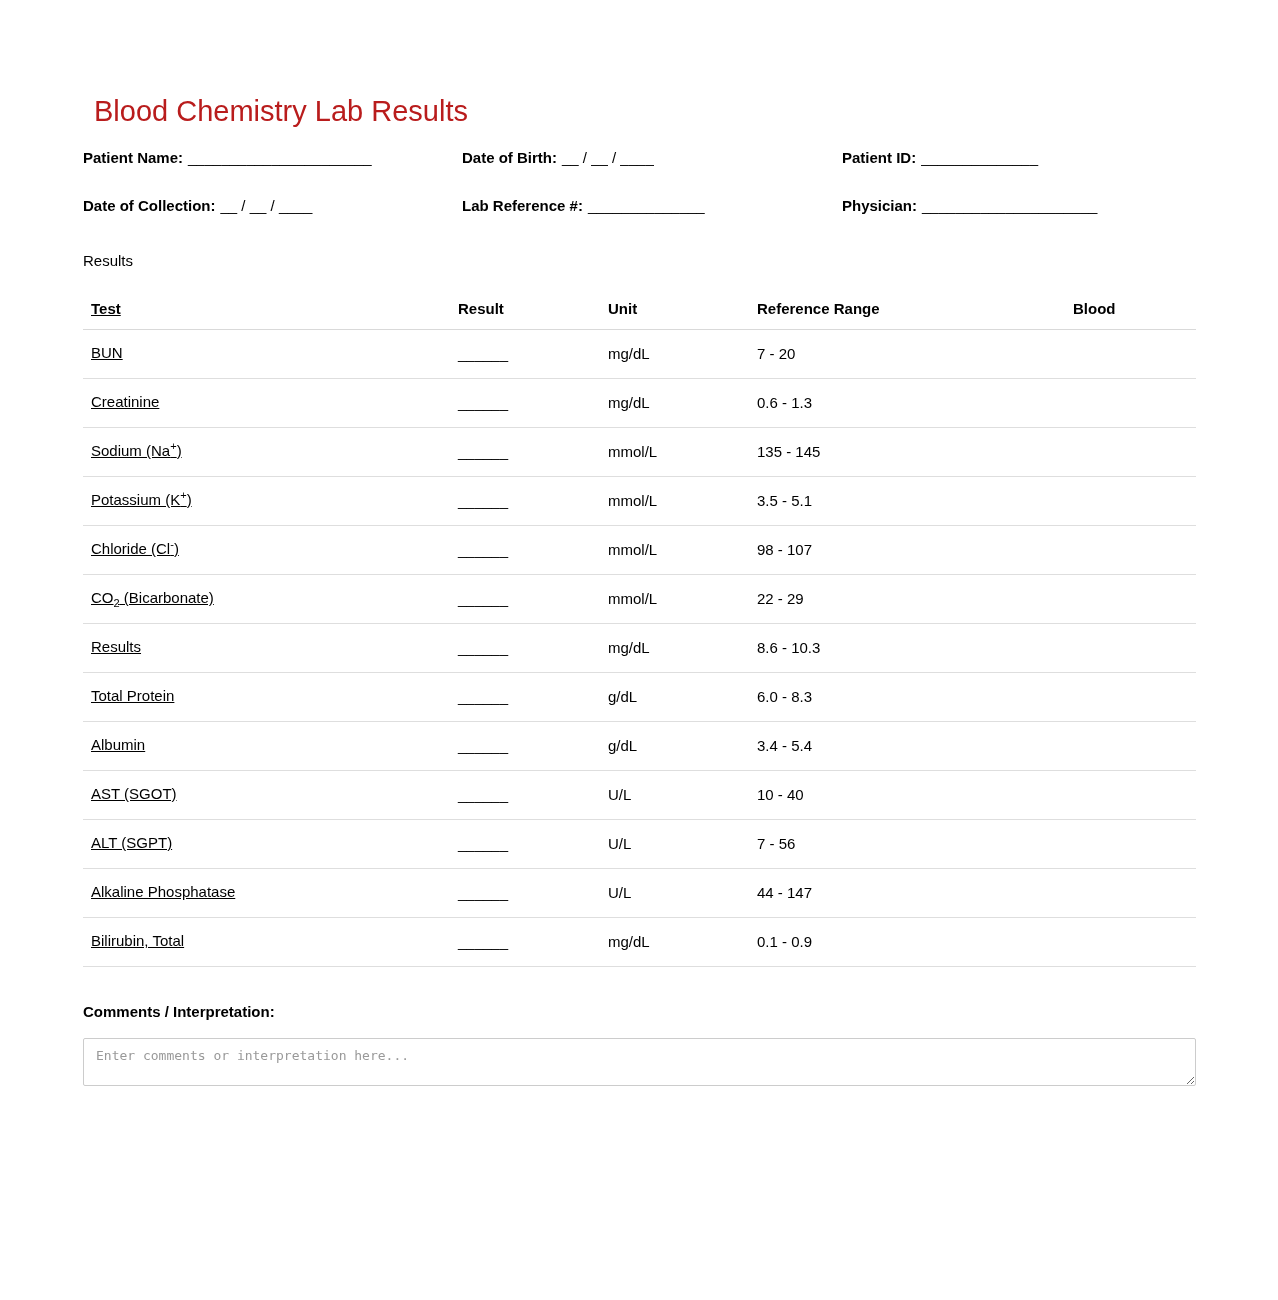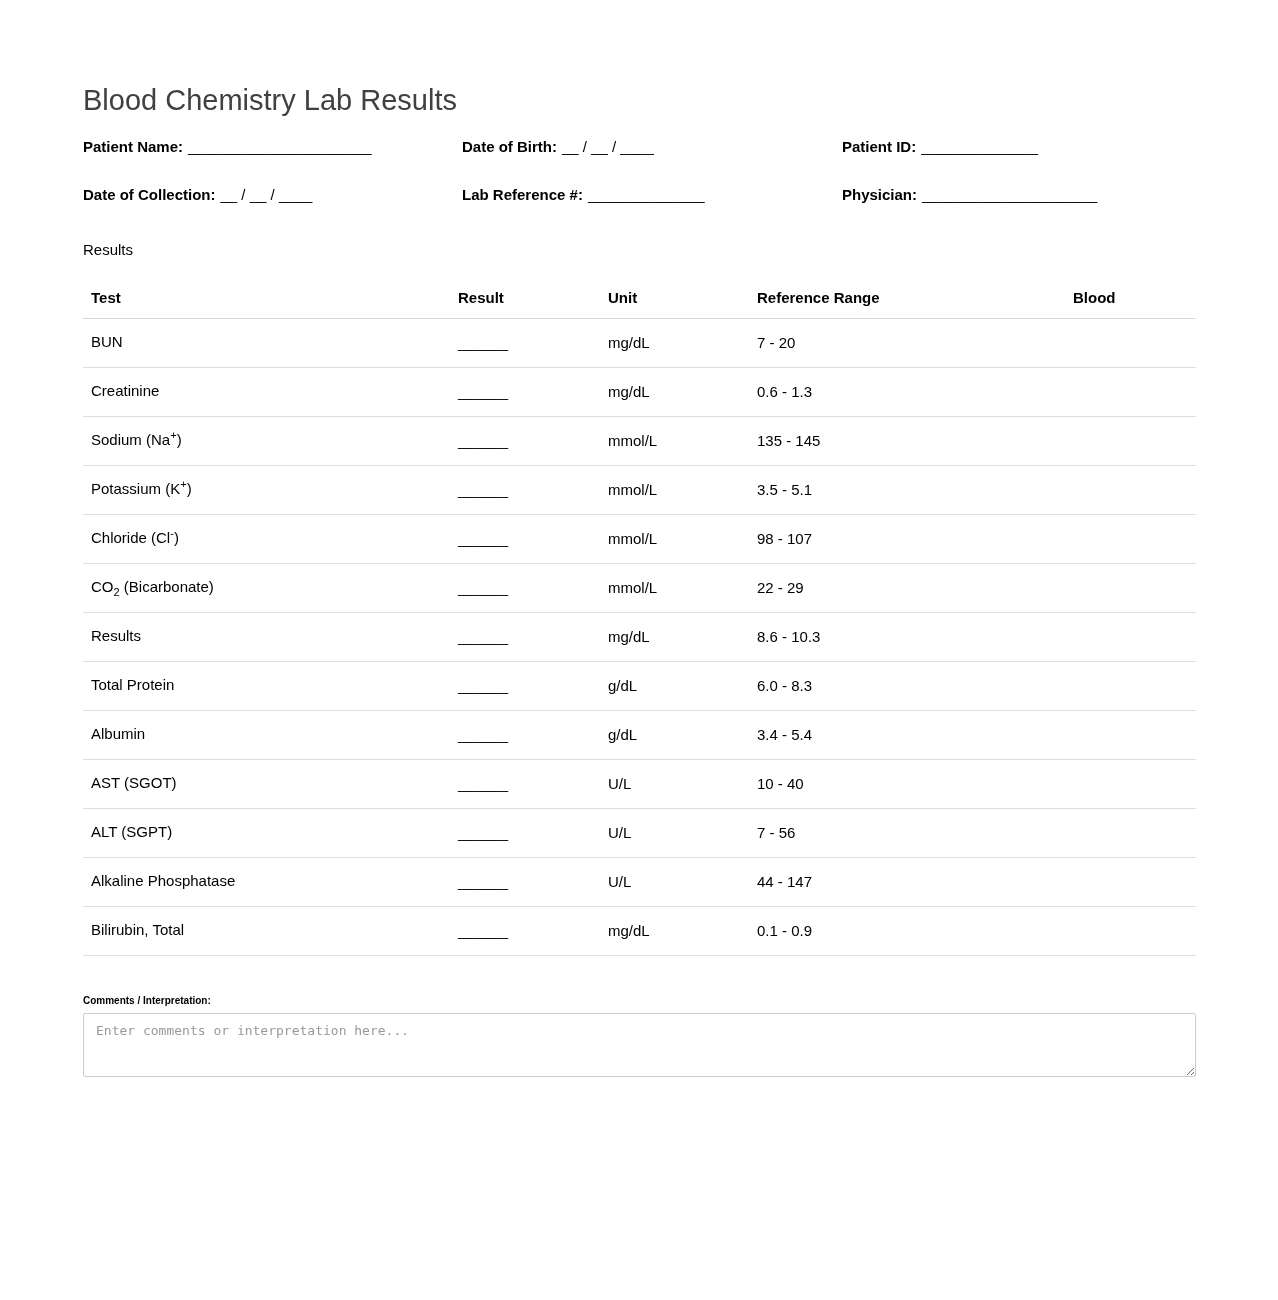--- a/index.html
+++ b/index.html
@@ -9,25 +9,25 @@
     color: #000000;
     font-family: "Liberation Sans", sans-serif;
   }
   body { width: 1278px; min-height: 1300px; }
   .page {
     width: 1113px;
     margin-left: 83px;
     padding-top: 84px;
   }
   h1.title {
-    margin: 0;
+    margin: 11px;
     font-size: 29px;
     font-weight: 400;
     line-height: 33px;
-    color: #404040;
+    color: #b91c1c;
   }
   .info-grid {
     display: grid;
     grid-template-columns: 379px 380px 1fr;
     row-gap: 31px;
     margin-top: 21px;
     font-size: 15px;
     line-height: 17px;
   }
   .field .lbl { font-weight: 700; }
@@ -57,35 +57,35 @@
     border-bottom: 1px solid #d9d9d9;
     line-height: 17px;
   }
   table.results td {
     padding: 10px 0 11px 0;
     border-bottom: 1px solid #dedede;
     line-height: 17px;
     vertical-align: middle;
   }
   table.results th:first-child,
-  table.results td:first-child { padding-left: 8px; }
+  table.results td:first-child { padding-left: 8px; text-decoration: underline; }
   td.c-result .result-blank { white-space: pre; }
   sup.ion { font-size: 11px; }
   sub.sm  { font-size: 11px; }
   .comments { margin-top: 36px; }
   .comments-label {
     font-weight: 700;
-    font-size: 10px;
-    line-height: 17px;
-    margin-bottom: 4px;
+    font-size: 15px;
+    line-height: 17px;
+    margin-bottom: 18px;
   }
   textarea.comments-input {
     display: block;
     width: 100%;
-    height: 64px;
+    height: 48px;
     box-sizing: border-box;
     border: 1px solid #cccccc;
     border-radius: 2px;
     padding: 9px 12px;
     font-family: "DejaVu Sans Mono", monospace;
     font-size: 13px;
     color: #737373;
     background: #ffffff;
     resize: both;
   }

